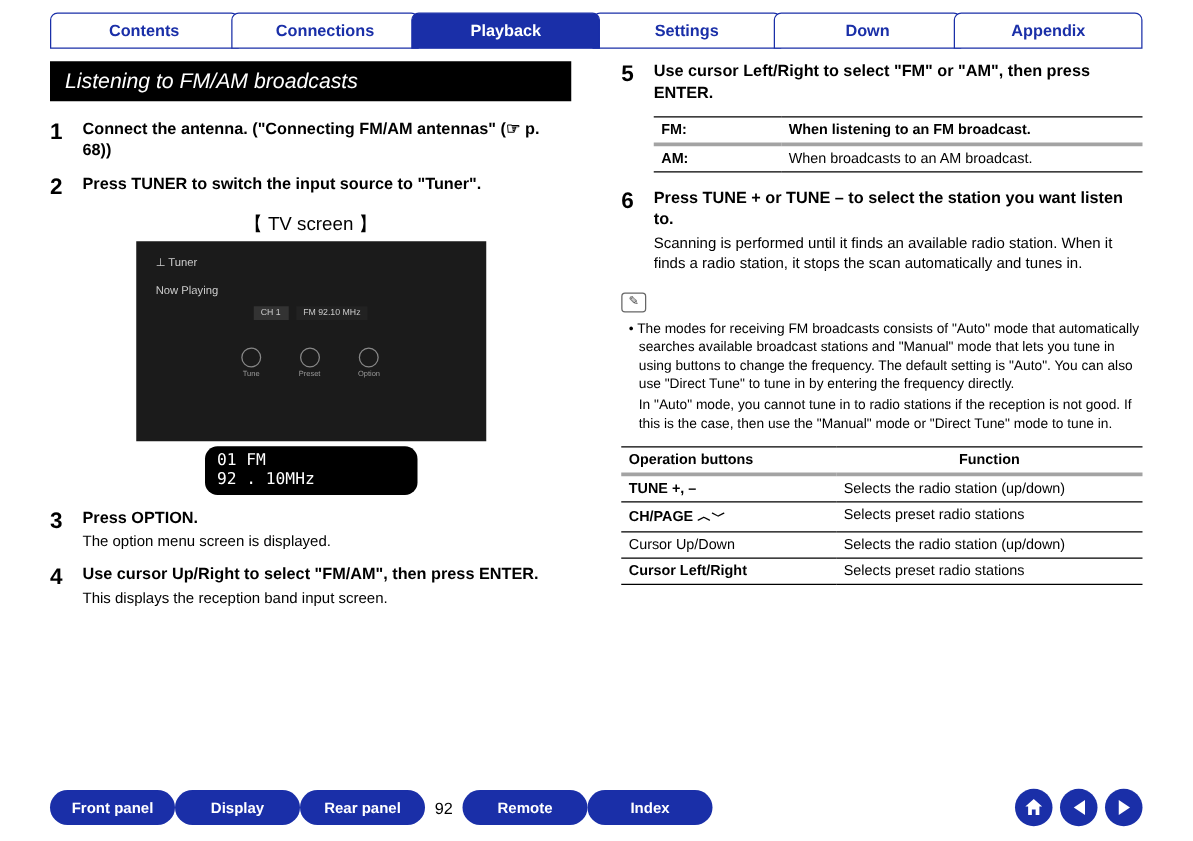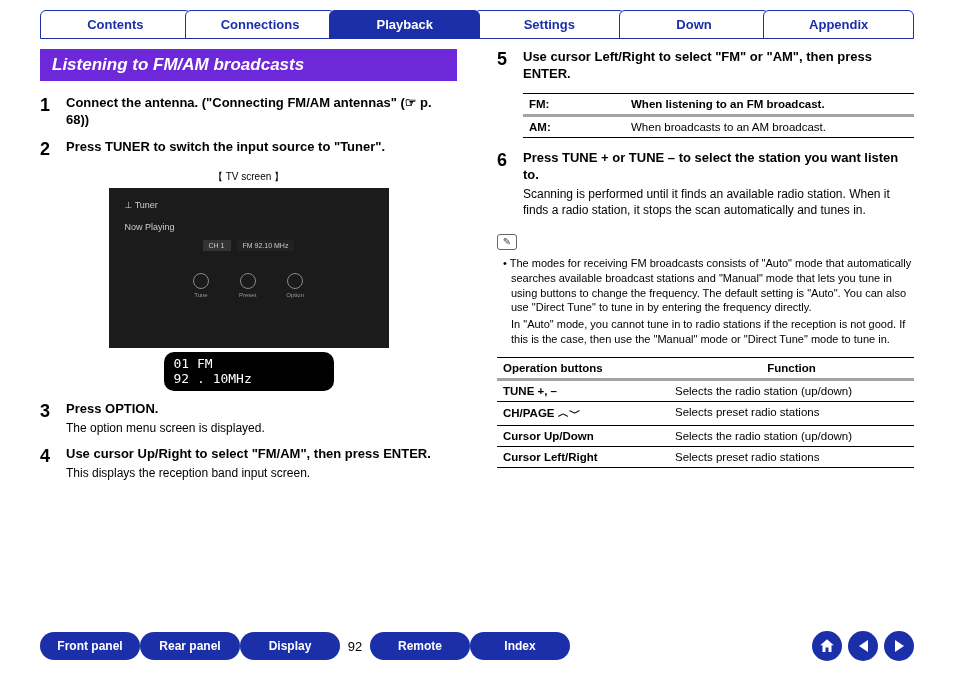--- a/index.html
+++ b/index.html
@@ -3,27 +3,27 @@
 <meta charset="utf-8">
 <style>
   html,body{margin:0;padding:0;font-family:Arial,Helvetica,sans-serif;background:#fff;color:#000}
   body{width:954px;height:673px;position:relative;overflow:hidden}
   .topnav{display:flex;gap:0;padding:10px 40px 0 40px;font-size:13px;font-weight:bold}
   .tab{flex:1;border:1px solid #1a2fa8;border-radius:6px 6px 0 0;padding:6px 14px;text-align:center;color:#1a2fa8;background:#fff;position:relative;margin-left:-6px}
   .tab:first-child{margin-left:0}
   .tab.active{background:#1a2fa8;color:#fff;z-index:2}
   .content{display:flex;padding:10px 40px 0 40px;gap:40px}
   .col{flex:1;font-size:13px}
-  .section-title{background:#6d28d9;color:#fff;font-weight:bold;font-style:italic;font-size:17px;padding:6px 12px;margin-bottom:14px}
+  .section-title{background:#000000;color:#fff;font-weight:normal;font-style:italic;font-size:17px;padding:6px 12px;margin-bottom:14px}
   .step{display:flex;gap:10px;margin-bottom:10px}
   .num{font-weight:bold;font-size:18px;width:16px;flex-shrink:0}
   .step-body{flex:1}
   .step-body .bold{font-weight:bold;font-size:13px;line-height:1.3}
   .step-body .desc{font-size:12px;margin-top:2px;line-height:1.35}
-  .tv-caption{text-align:center;font-size:10px;margin:4px 0 4px 0}
+  .tv-caption{text-align:center;font-size:15px;margin:4px 0 4px 0}
   .tv{width:280px;height:160px;background:#1b1b1b;margin:0 auto 4px auto;color:#ccc;font-size:8px;padding:12px 16px;box-sizing:border-box;position:relative}
   .tv .tuner{font-size:9px}
   .tv .np{margin:12px 0 8px 0;font-size:9px}
   .tv .row{display:flex;justify-content:center;gap:6px;font-size:7px}
   .tv .chip{background:#333;padding:2px 6px}
   .tv .icons{display:flex;justify-content:center;gap:30px;margin-top:22px}
   .tv .ic{display:flex;flex-direction:column;align-items:center;gap:3px;font-size:6px;color:#999}
   .tv .circ{width:14px;height:14px;border:1px solid #888;border-radius:50%}
   .lcd{width:150px;margin:0 auto 10px auto;background:#000;color:#fff;border-radius:10px;padding:4px 10px;font-family:monospace;font-size:13px;text-align:left;line-height:1.2}
   table{border-collapse:collapse;width:100%;font-size:11.5px;margin-top:6px}
@@ -157,36 +157,36 @@
       </tr>
       <tr>
             <td style="font-weight:bold">TUNE +, –</td>
             <td>Selects the radio station (up/down)</td>
           </tr>
       <tr>
             <td style="font-weight:bold">CH/PAGE ︿﹀</td>
             <td>Selects preset radio stations</td>
           </tr>
       <tr>
-            <td style="font-weight:bold">Cursor Up/Down</td>
+            <td style="font-weight:normal">Cursor Up/Down</td>
             <td>Selects the radio station (up/down)</td>
           </tr>
       <tr>
             <td style="font-weight:bold">Cursor Left/Right</td>
             <td>Selects preset radio stations</td>
           </tr>
     </tbody>
       </table>
   </div>
 </div>
 
 <div class="footer">
   <div class="fbtn">Front panel</div>
+  <div class="fbtn">Display</div>
   <div class="fbtn">Rear panel</div>
-  <div class="fbtn">Display</div>
   <div class="pnum">92</div>
   <div class="fbtn">Remote</div>
   <div class="fbtn">Index</div>
   <div class="navicons">
     <div class="ci">
       <svg width="18" height="18" viewBox="0 0 24 24">
           <path fill="#fff" d="M12 3l9 8h-3v9h-4v-6H10v6H6v-9H3z"></path>
         </svg>
     </div>
     <div class="ci">

